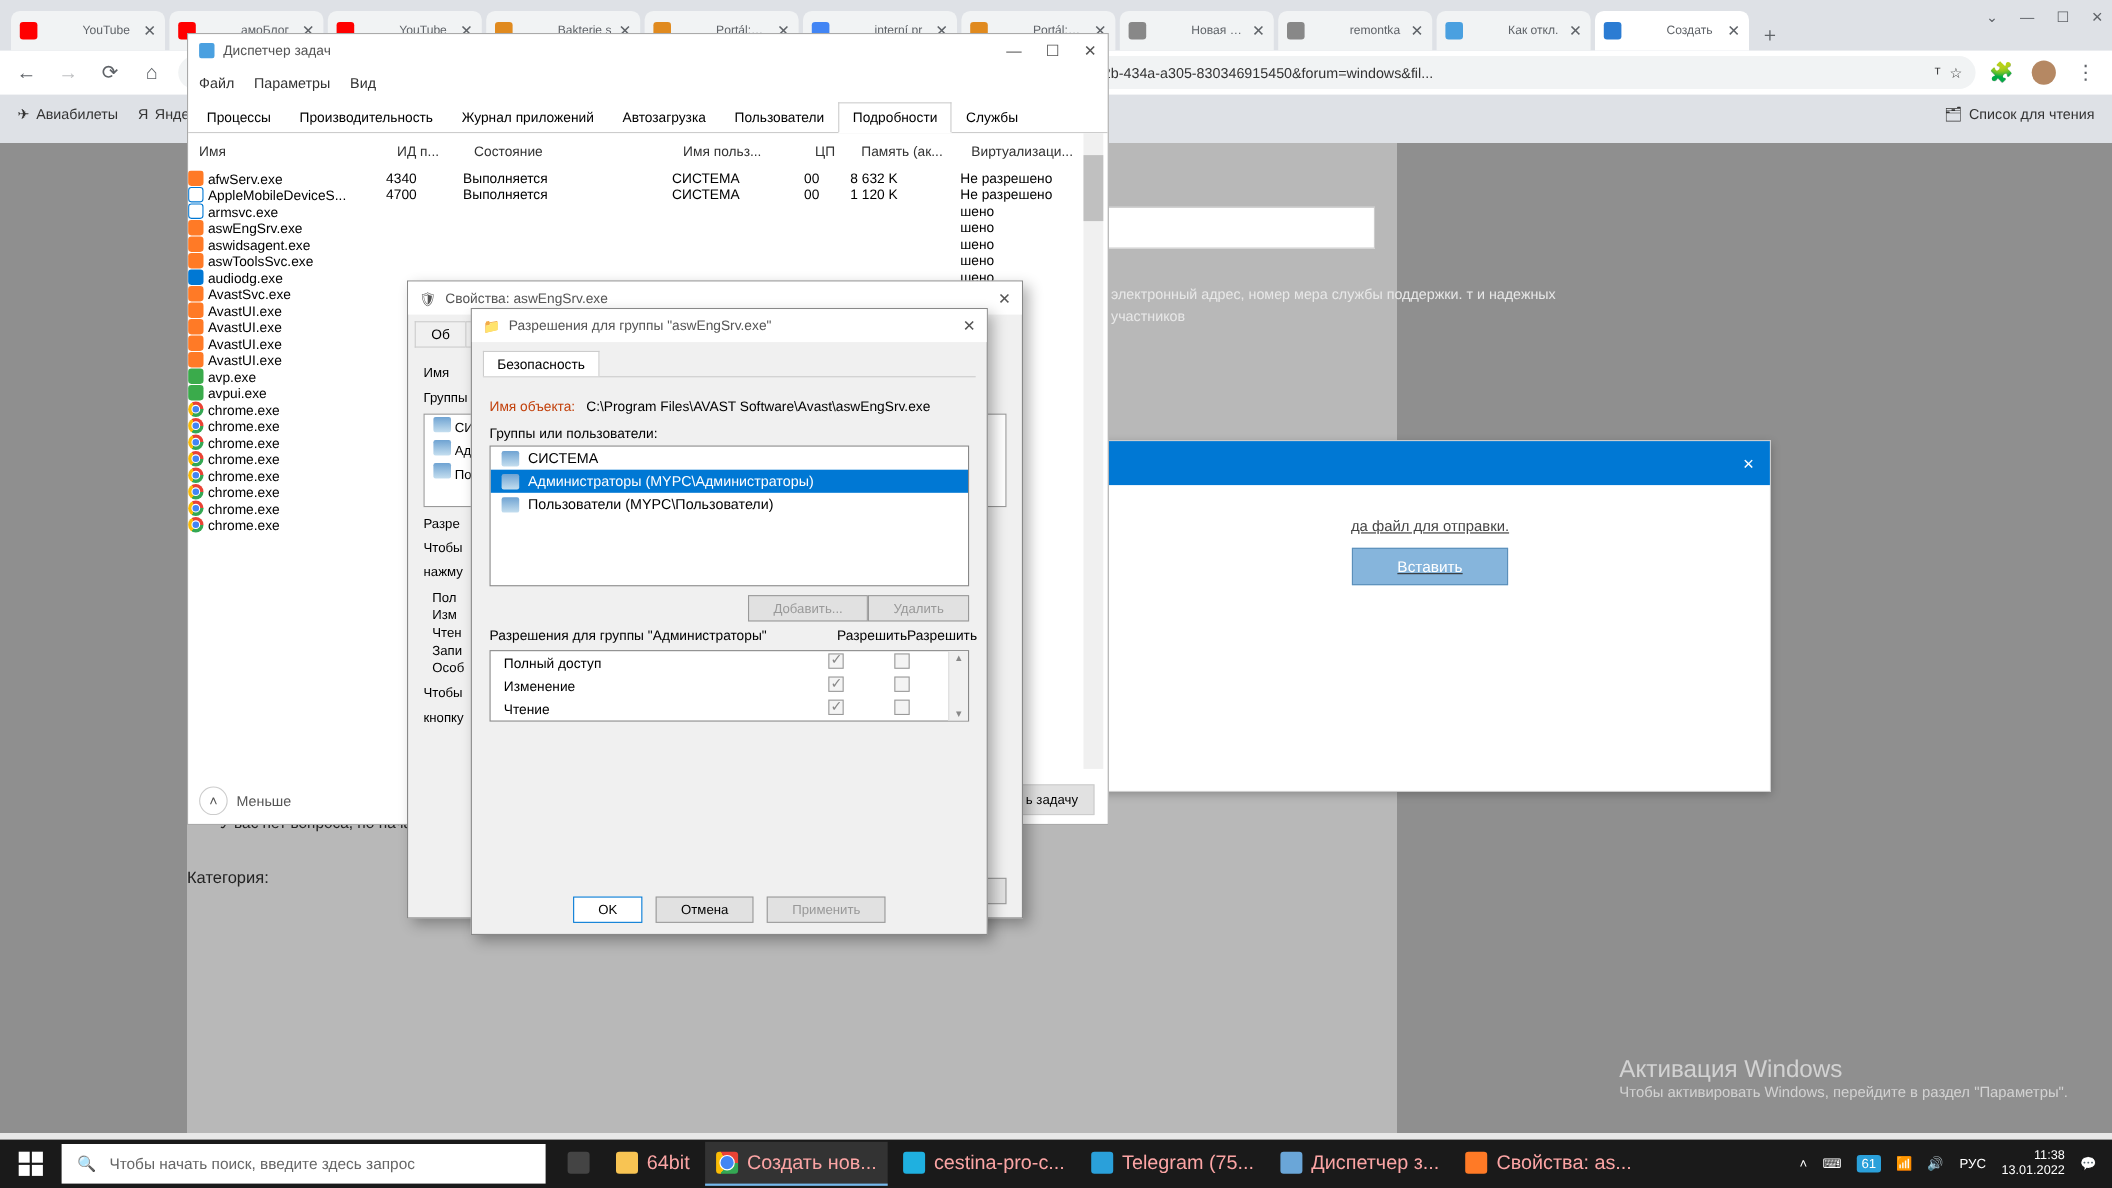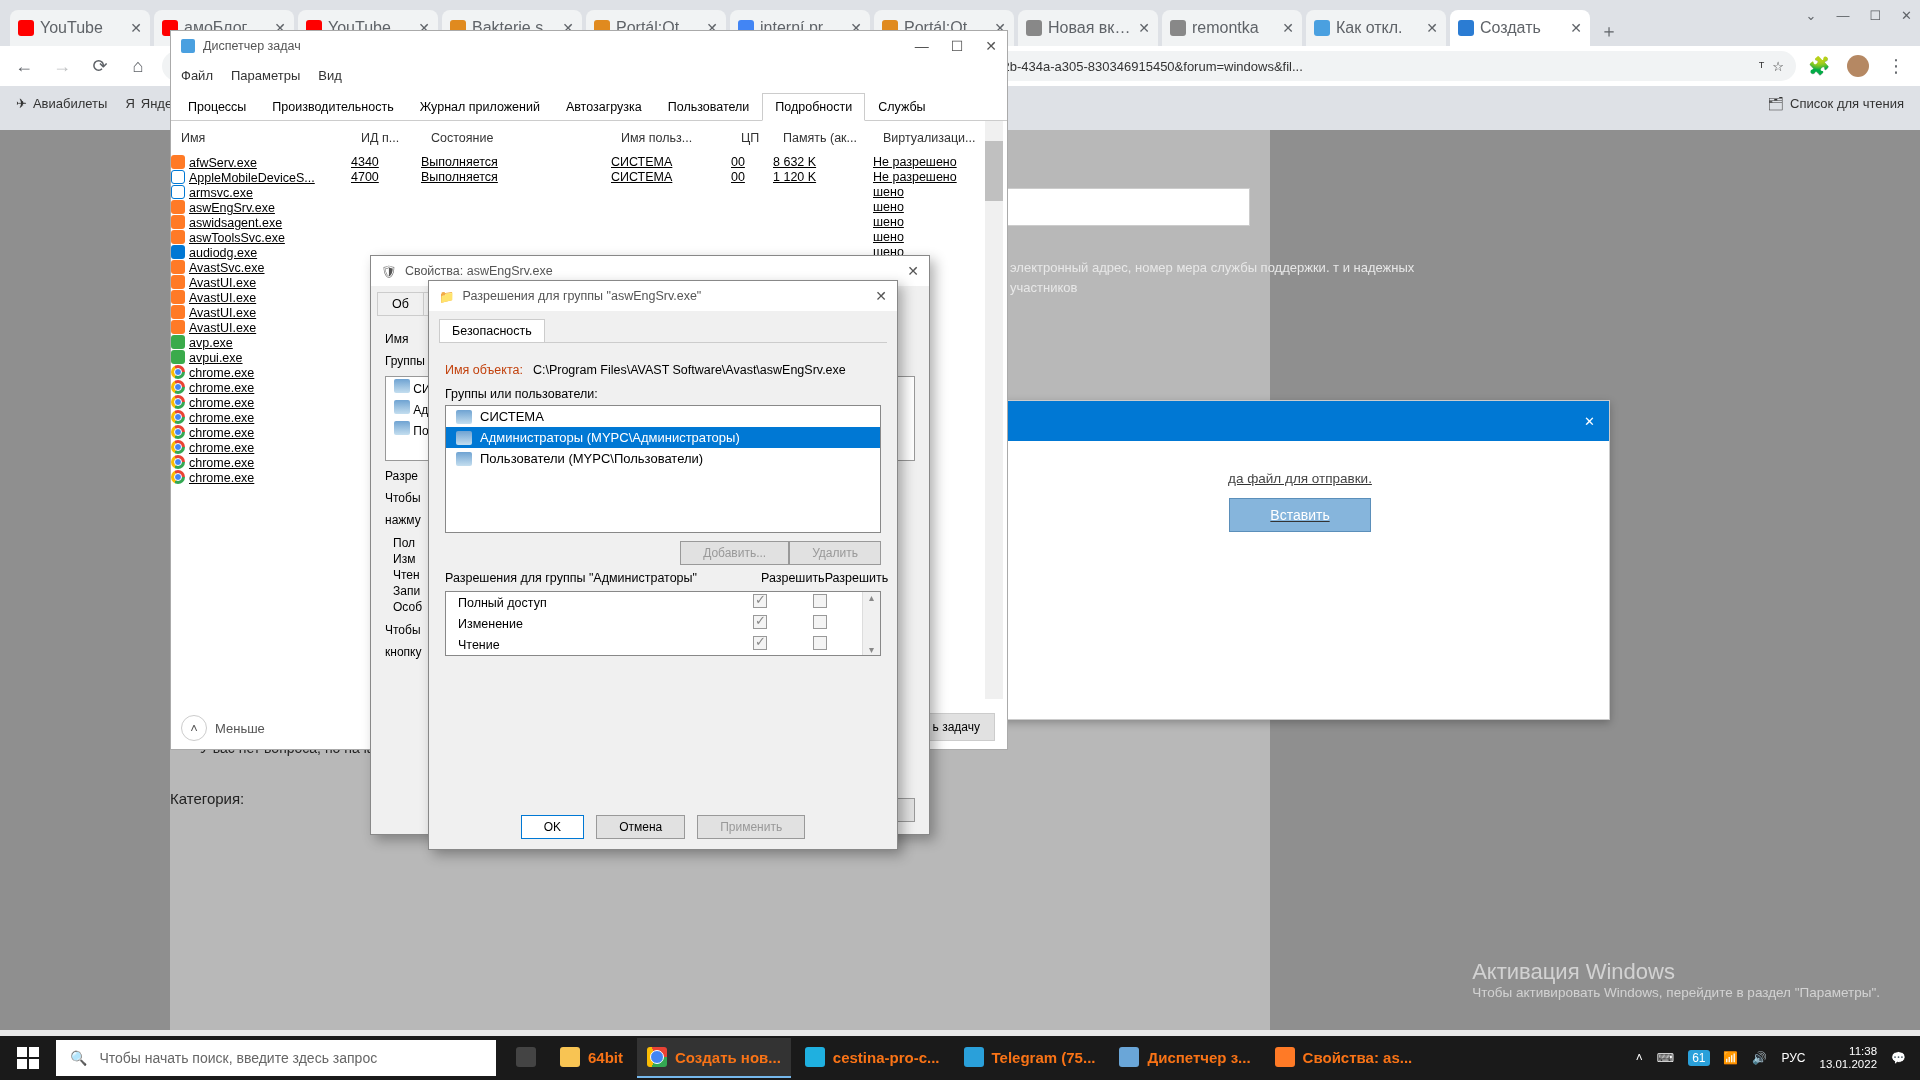--- a/index.html
+++ b/index.html
@@ -4,21 +4,21 @@
 <style>
 * { margin: 0; padding: 0; box-sizing: border-box; font-family: "Segoe UI", Tahoma, sans-serif; }
 body { width: 1920px; height: 1080px; background: #e8e8e8; overflow: hidden; position: relative; font-size: 13px; }
 
 
 .browser-chrome { width: 100%; height: 130px; background: #dee1e6; position: relative; }
 .tab-strip { height: 46px; display: flex; align-items: flex-end; padding: 0 10px; gap: 4px; }
 .tab { height: 36px; width: 140px; background: #f1f3f4; border-radius: 8px 8px 0 0; display: flex; align-items: center; padding: 0 8px; font-size: 12px; color: #5f6368; gap: 6px; position: relative; }
 .tab.active { background: #fff; }
 .tab-fav { width: 16px; height: 16px; border-radius: 3px; flex-shrink: 0; }
-.tab-title { overflow: hidden; text-overflow: ellipsis; white-space: nowrap; flex: 1; font-size: 16px; }
+.tab-title { overflow: hidden; text-overflow: ellipsis; white-space: nowrap; flex: 1; font-size: 11px; margin-left: 35px; }
 .tab-close { font-size: 14px; color: #5f6368; cursor: pointer; }
 .new-tab-btn { width: 30px; height: 30px; border-radius: 50%; display: flex; align-items: center; justify-content: center; font-size: 18px; color: #5f6368; }
 
 .window-controls-browser { position: absolute; right: 8px; top: 8px; display: flex; gap: 20px; color: #5f6368; }
 
 .addr-bar { height: 40px; background: #fff; display: flex; align-items: center; padding: 0 10px; gap: 10px; }
 .nav-btn { width: 28px; height: 28px; display: flex; align-items: center; justify-content: center; color: #5f6368; font-size: 18px; }
 .url-box { flex: 1; height: 30px; background: #f1f3f4; border-radius: 15px; display: flex; align-items: center; padding: 0 12px; gap: 8px; color: #333; font-size: 13px; }
 .url-box .lock { font-size: 12px; }
 .url-text { overflow: hidden; text-overflow: ellipsis; white-space: nowrap; flex: 1; }
@@ -35,21 +35,21 @@
 .win-titlebar { height: 30px; display: flex; align-items: center; padding: 0 10px; gap: 8px; color: #555; font-size: 12.5px; }
 .win-titlebar .wc { margin-left: auto; display: flex; gap: 22px; font-size: 14px; }
 .win-menu { height: 28px; display: flex; align-items: center; padding: 0 10px; gap: 18px; font-size: 13px; color: #333; }
 .win-tabs { height: 32px; display: flex; align-items: flex-end; padding: 0 4px; border-bottom: 1px solid #ccc; }
 .win-tab { padding: 6px 12px; font-size: 12.5px; border: 1px solid transparent; position: relative; top: 1px; }
 .win-tab.active { background: #fff; border: 1px solid #ccc; border-bottom: 1px solid #fff; }
 
 .grid-header, .grid-body { display: grid; grid-template-columns: 180px 70px 190px 120px 42px 100px 140px; font-size: 12.5px; }
 .grid-header { padding: 4px 6px; color: #333; }
 .grid-header div { padding: 6px 4px; overflow: hidden; text-overflow: ellipsis; white-space: nowrap; }
-.grid-body { position: relative; text-decoration: underline; }
+.grid-body { position: relative; }
 .proc-icon { display: inline-block; width: 14px; height: 14px; border-radius: 3px; margin-right: 4px; vertical-align: -2px; }
 .icon-orange { background: #ff7a26; }
 .icon-blue { background: #0078d4; }
 .icon-green { background: #3aab4b; }
 .icon-outline { background: #fff; border: 1.5px solid #0078d4; }
 .icon-chrome { background: conic-gradient(#ea4335 0 90deg,#34a853 90deg 210deg,#fbbc05 210deg 330deg,#ea4335 330deg); border-radius: 50%; position: relative; }
 .icon-chrome::after { content:''; position:absolute; inset:3px; background:#4285f4; border:1px solid #fff; border-radius:50%; }
 
 .tm-footer { position: absolute; bottom: 8px; left: 10px; display: flex; align-items: center; gap: 8px; font-size: 13px; color: #555; }
 .tm-footer .circ { width: 26px; height: 26px; border: 1px solid #ccc; border-radius: 50%; display: flex; align-items: center; justify-content: center; }
@@ -109,21 +109,21 @@
 .form .toolbar { background: #fff; border: 1px solid #ccc; height: 38px; display: flex; align-items: center; gap: 10px; padding: 0 12px; font-size: 16px; color: #666; }
 .bg-tip { position: absolute; left: 1010px; top: 128px; width: 430px; font-size: 13px; color: #e8e8e8; line-height: 1.5; }
 
 
 .taskbar { position: absolute; bottom: 0; left: 0; width: 100%; height: 44px; background: #1a1a1a; color: #fff; display: flex; align-items: center; }
 .start-btn { width: 56px; height: 100%; display: flex; align-items: center; justify-content: center; font-size: 18px; }
 .start-grid { display: grid; grid-template-columns: 10px 10px; grid-template-rows: 10px 10px; gap: 2px; }
 .start-grid span { background: #fff; }
 .search-box { height: 36px; width: 440px; background: #fff; color: #666; display: flex; align-items: center; padding: 0 14px; font-size: 14px; gap: 12px; }
 .task-items { display: flex; align-items: center; gap: 4px; margin-left: 10px; }
-.task-item { height: 40px; padding: 0 10px; display: flex; align-items: center; gap: 8px; font-size: 15px; color: #f97316; border-bottom: 2px solid transparent; font-weight: bold; }
+.task-item { height: 40px; padding: 0 10px; display: flex; align-items: center; gap: 8px; font-size: 18px; color: #fca5a5; border-bottom: 2px solid transparent; }
 .task-item.active { background: #333; border-bottom: 2px solid #76b9ed; }
 .task-icon { width: 20px; height: 20px; border-radius: 3px; }
 .systray { margin-left: auto; display: flex; align-items: center; gap: 14px; padding: 0 14px; font-size: 12px; color: #fff; }
 .clock { text-align: right; font-size: 11.5px; line-height: 1.1; }
 
 .win-activation { position: absolute; right: 40px; bottom: 80px; color: rgba(255,255,255,0.6); }
 .win-activation .h { font-size: 22px; }
 .win-activation .s { font-size: 13.5px; }
 </style>
 </head>

